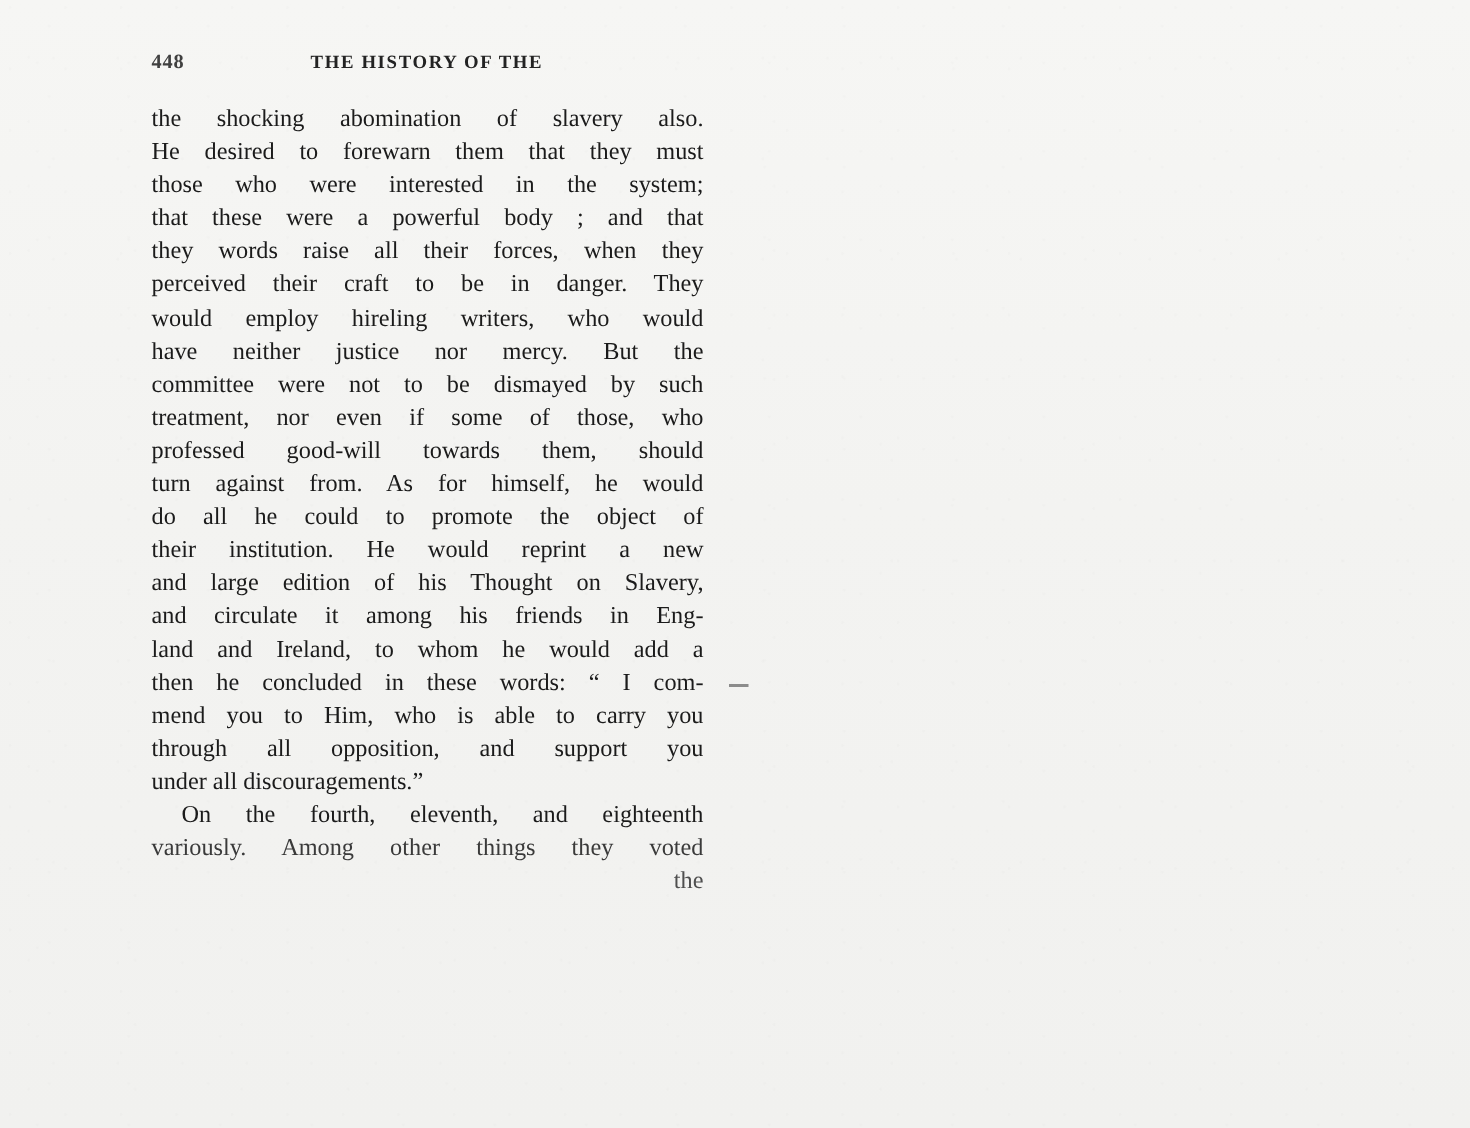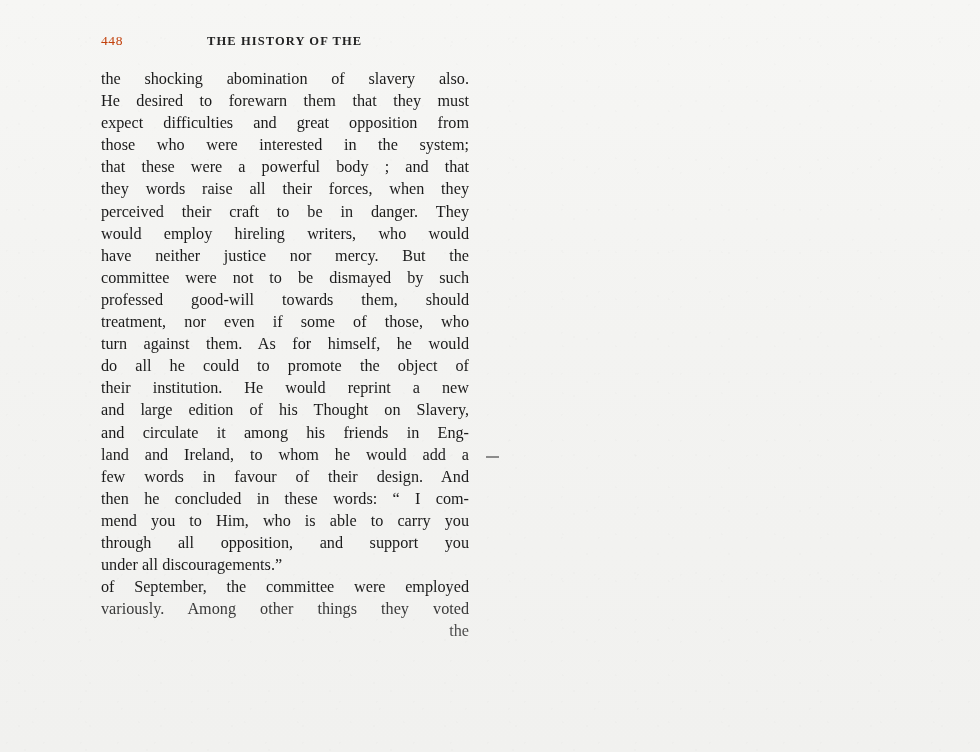--- a/index.html
+++ b/index.html
@@ -52,23 +52,23 @@
     white-space: nowrap;
   }
   .runhead-title {
     font-size: 12.5px;
     letter-spacing: 1.1px;
     font-weight: 600;
     color: #232323;
   }
   .folio {
     font-size: 13.5px;
-    font-weight: 400;
+    font-weight: 700;
     letter-spacing: 0.6px;
-    color: #c2410c;
+    color: #404040;
   }
 
   
   .head-left-folio { left: 101px; top: 33px; }
   .head-left-title { left: 207px; top: 34px; }
 
   
   .col {
     position: absolute;
     font-size: 16.2px;
@@ -128,42 +128,40 @@
 
   <div class="leaf leaf-left">
 
     <div class="runhead folio head-left-folio">448</div>
 
     <div class="runhead runhead-title head-left-title">THE HISTORY OF THE</div>
 
     <div class="col col-left">
       <span class="line j">the shocking abomination of slavery also.</span>
       <span class="line j">He desired to forewarn them that they must</span>
-      <span class="line j">expect difficulties and great opposition from</span>
       <span class="line j">those who were interested in the system;</span>
       <span class="line j">that these were a powerful body ; and that</span>
       <span class="line j">they words raise all their forces, when they</span>
       <span class="line j">perceived their craft to be in danger.  They</span>
       <span class="line j">would employ hireling writers, who would</span>
       <span class="line j">have neither justice nor mercy.  But the</span>
       <span class="line j">committee were not to be dismayed by such</span>
+      <span class="line j">treatment, nor even if some of those, who</span>
       <span class="line j">professed good-will towards them, should</span>
-      <span class="line j">treatment, nor even if some of those, who</span>
-      <span class="line j">turn against them. As for himself, he would</span>
+      <span class="line j">turn against from. As for himself, he would</span>
       <span class="line j">do all he could to promote the object of</span>
       <span class="line j">their institution.  He would reprint a new</span>
       <span class="line j">and large edition of his Thought on Slavery,</span>
       <span class="line j">and circulate it among his friends in Eng-</span>
       <span class="line j">land and Ireland, to whom he would add a</span>
-      <span class="line j">few words in favour of their design.   And</span>
       <span class="line j">then he concluded in these words: “ I com-</span>
       <span class="line j">mend you to Him, who is able to carry you</span>
       <span class="line j">through all opposition, and support you</span>
       <span class="line j last">under all discouragements.”</span>
-      <span class="line j">of September, the committee were employed</span>
+      <span class="line j indent">On the fourth, eleventh, and eighteenth</span>
       <span class="line j fade1">variously.  Among other things they voted</span>
       <span class="line catch fade2">the</span>
     </div>
   </div>
 
   <div class="leaf leaf-right">
 
     
 
     

